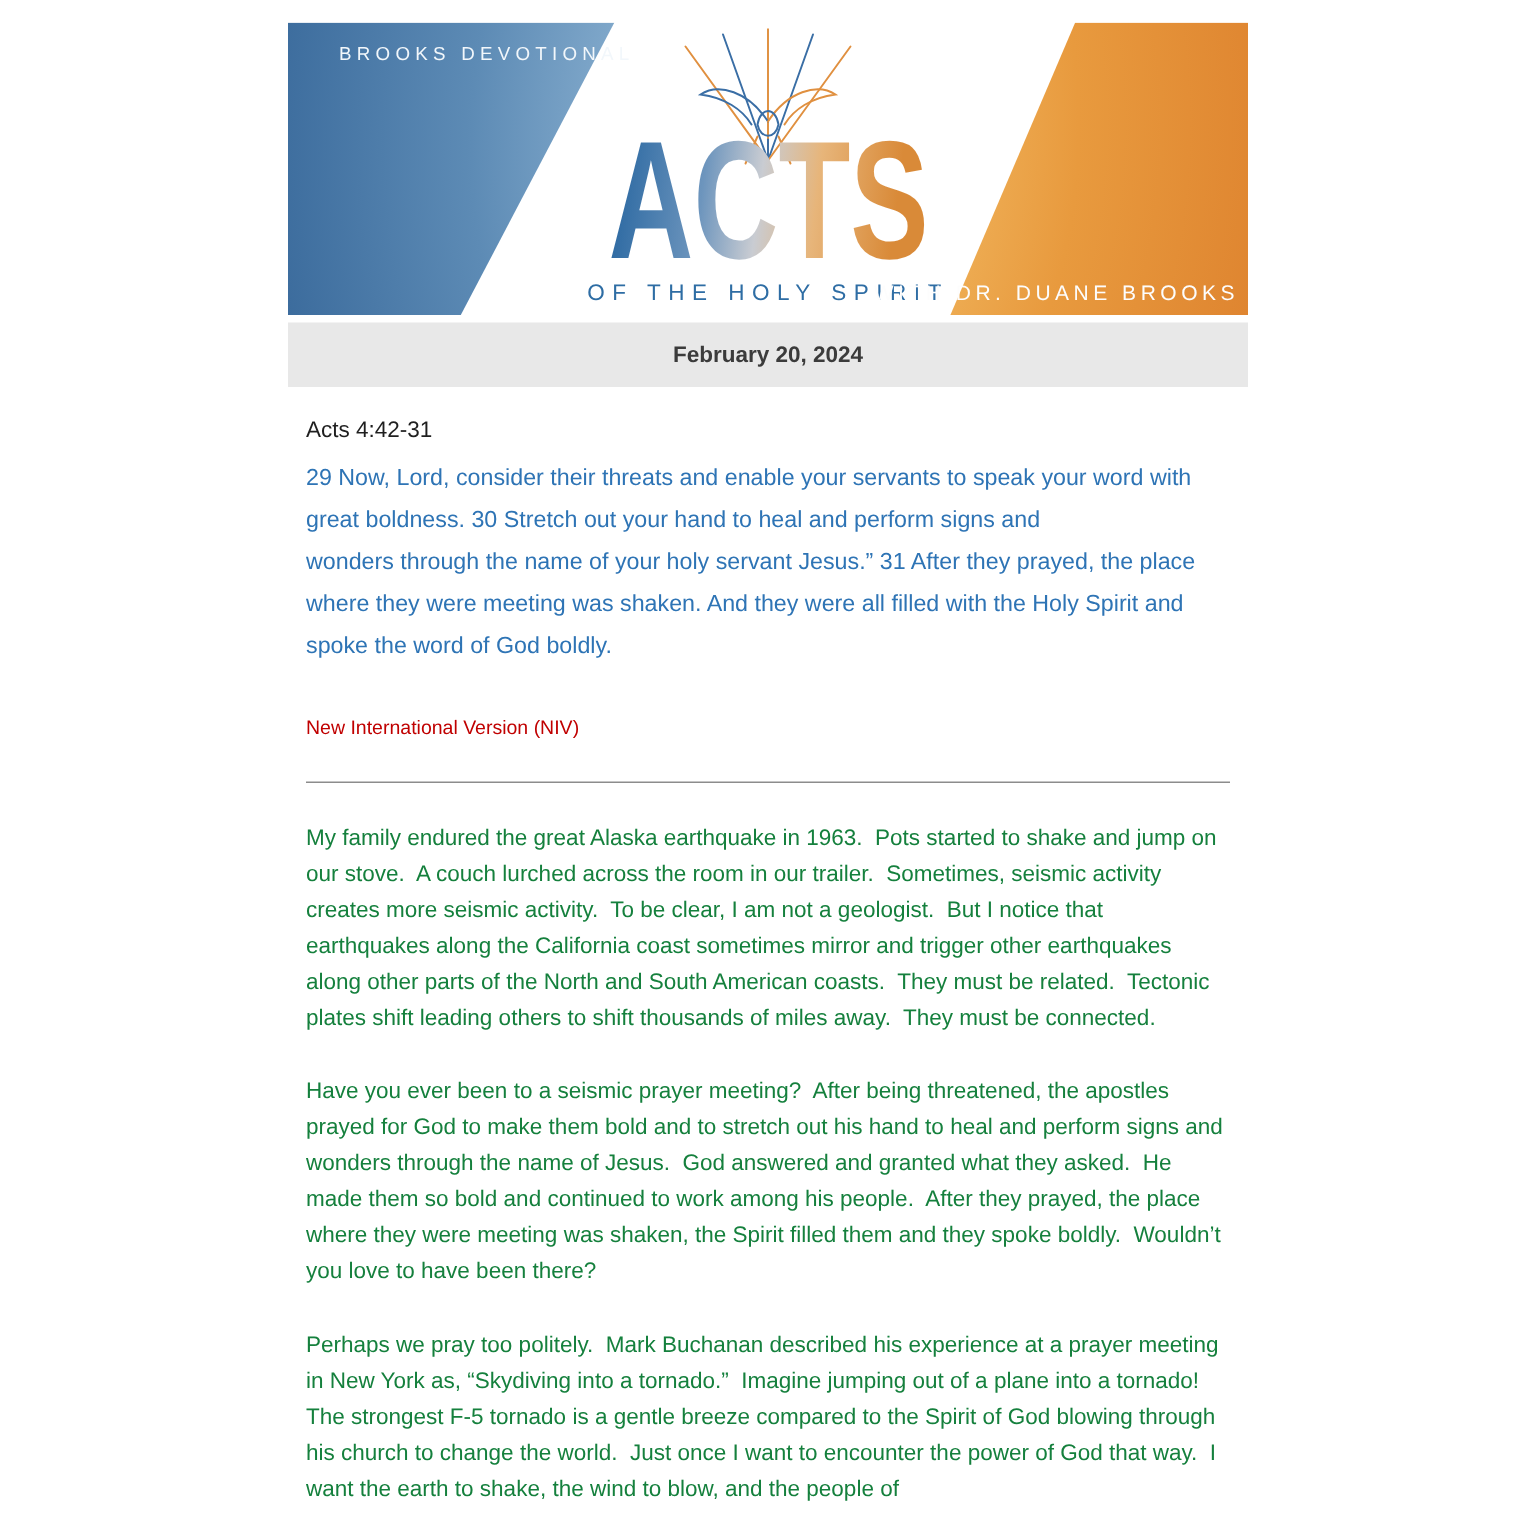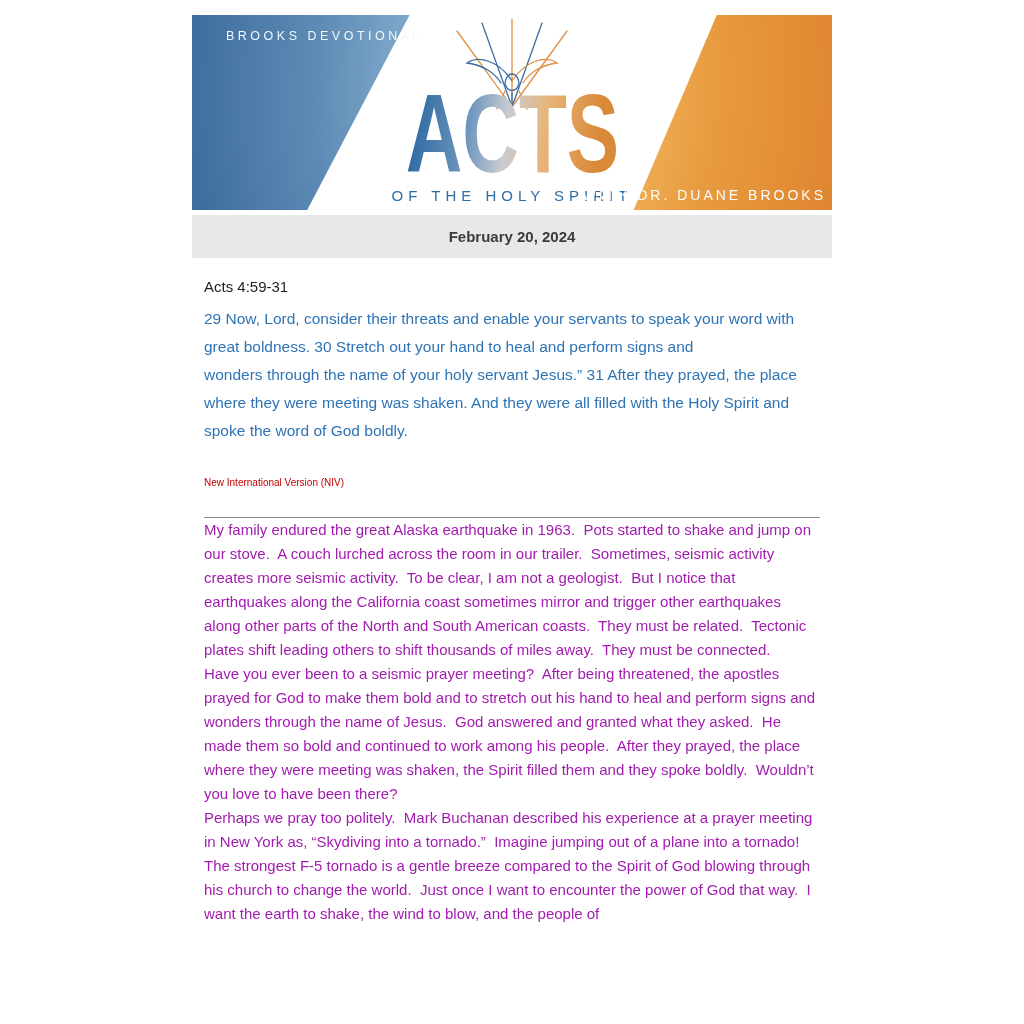--- a/index.html
+++ b/index.html
@@ -31,24 +31,24 @@
   
   .date-bar { margin-top:5px; height:43px; background:#e8e8e8;
     display:flex; align-items:center; justify-content:center; }
   .date-bar span { font-weight:bold; font-size:15px; color:#3b3b3b; }
 
   
   .content { padding:20px 12px 0; }
   .scripture-ref { font-size:15px; color:#1f1f1f; margin-bottom:10px; }
   .scripture-text { color:#2e74b5; font-size:15.5px;
     line-height:28px; white-space:pre-wrap; }
-  .scripture-version { margin-top:32px; color:#c00000; font-size:10px; }
+  .scripture-version { margin-top:32px; color:#c00000; font-size:13px; }
   .divider { border:none; border-top:1px solid #8c8c8c; margin:29px 0 0; }
-  .body-para { font-size:15px; line-height:24px;
-    color:#a21caf; white-space:pre-wrap; }
+  .body-para { margin-top:25px; font-size:15px; line-height:24px;
+    color:#15803d; white-space:pre-wrap; }
 </style>
 </head>
 <body>
 
 <div class="content-col">
 
   <header class="banner">
     <div class="banner-blue"></div>
     <div class="banner-orange"></div>
     <div class="kicker">BROOKS DEVOTIONAL</div>
@@ -74,21 +74,21 @@
     </div>
 
     <div class="byline">WITH DR. DUANE BROOKS</div>
   </header>
 
   <div class="date-bar">
     <span>February 20, 2024</span>
   </div>
 
   <main class="content">
-    <div class="scripture-ref">Acts 4:59-31</div>
+    <div class="scripture-ref">Acts 4:42-31</div>
     <div class="scripture-text">29 Now, Lord, consider their threats and enable your servants to speak your word with great boldness. 30 Stretch out your hand to heal and perform signs and
 wonders through the name of your holy servant Jesus.” 31 After they prayed, the place where they were meeting was shaken. And they were all filled with the Holy Spirit and spoke the word of God boldly.</div>
     <div class="scripture-version">New International Version (NIV)</div>
 
     <hr class="divider">
 
     <p class="body-para">My family endured the great Alaska earthquake in 1963.  Pots started to shake and jump on our stove.  A couch lurched across the room in our trailer.  Sometimes, seismic activity creates more seismic activity.  To be clear, I am not a geologist.  But I notice that earthquakes along the California coast sometimes mirror and trigger other earthquakes along other parts of the North and South American coasts.  They must be related.  Tectonic plates shift leading others to shift thousands of miles away.  They must be connected.</p>
     <p class="body-para">Have you ever been to a seismic prayer meeting?  After being threatened, the apostles prayed for God to make them bold and to stretch out his hand to heal and perform signs and wonders through the name of Jesus.  God answered and granted what they asked.  He made them so bold and continued to work among his people.  After they prayed, the place where they were meeting was shaken, the Spirit filled them and they spoke boldly.  Wouldn’t you love to have been there?</p>
     <p class="body-para">Perhaps we pray too politely.  Mark Buchanan described his experience at a prayer meeting in New York as, “Skydiving into a tornado.”  Imagine jumping out of a plane into a tornado!  The strongest F-5 tornado is a gentle breeze compared to the Spirit of God blowing through his church to change the world.  Just once I want to encounter the power of God that way.  I want the earth to shake, the wind to blow, and the people of</p>
   </main>

